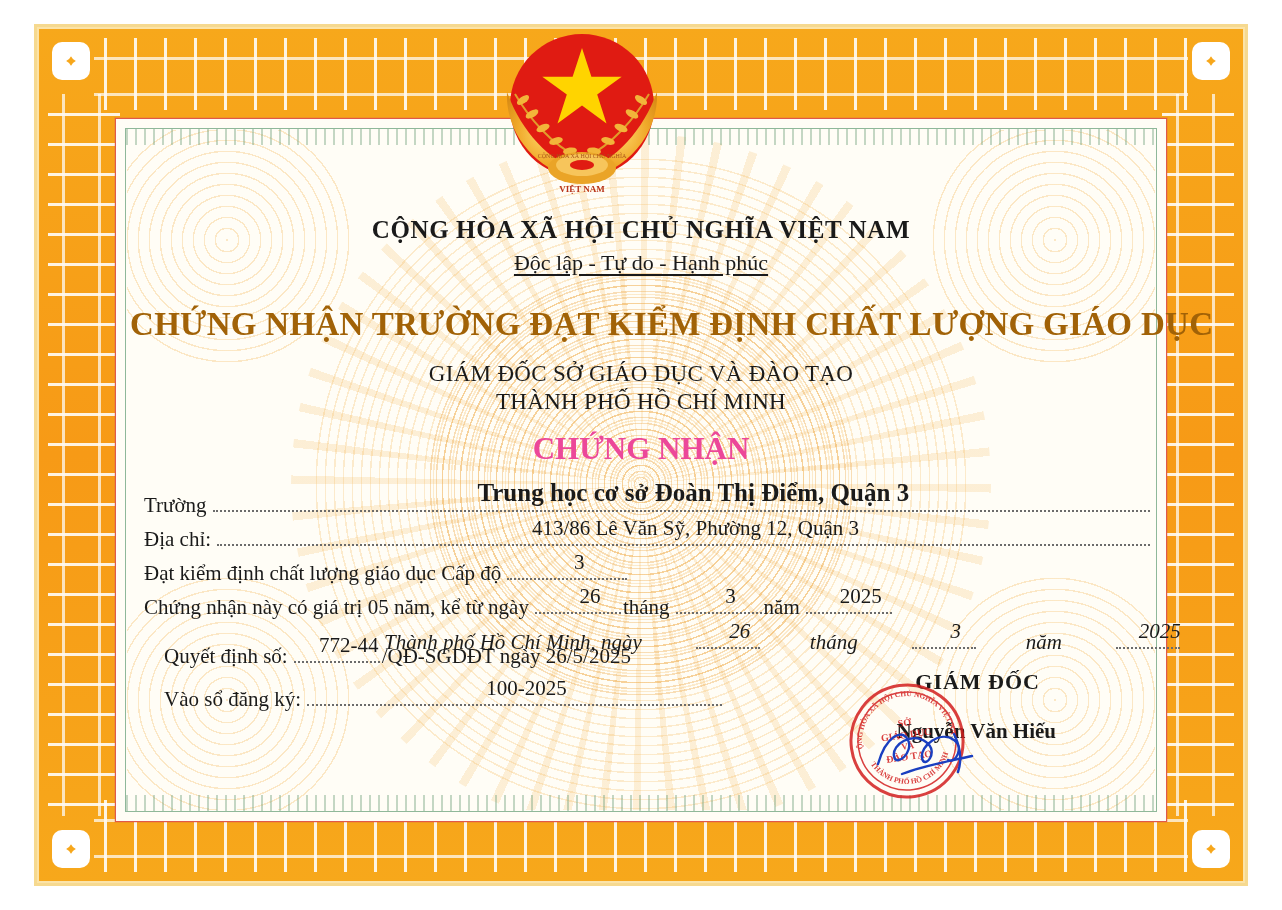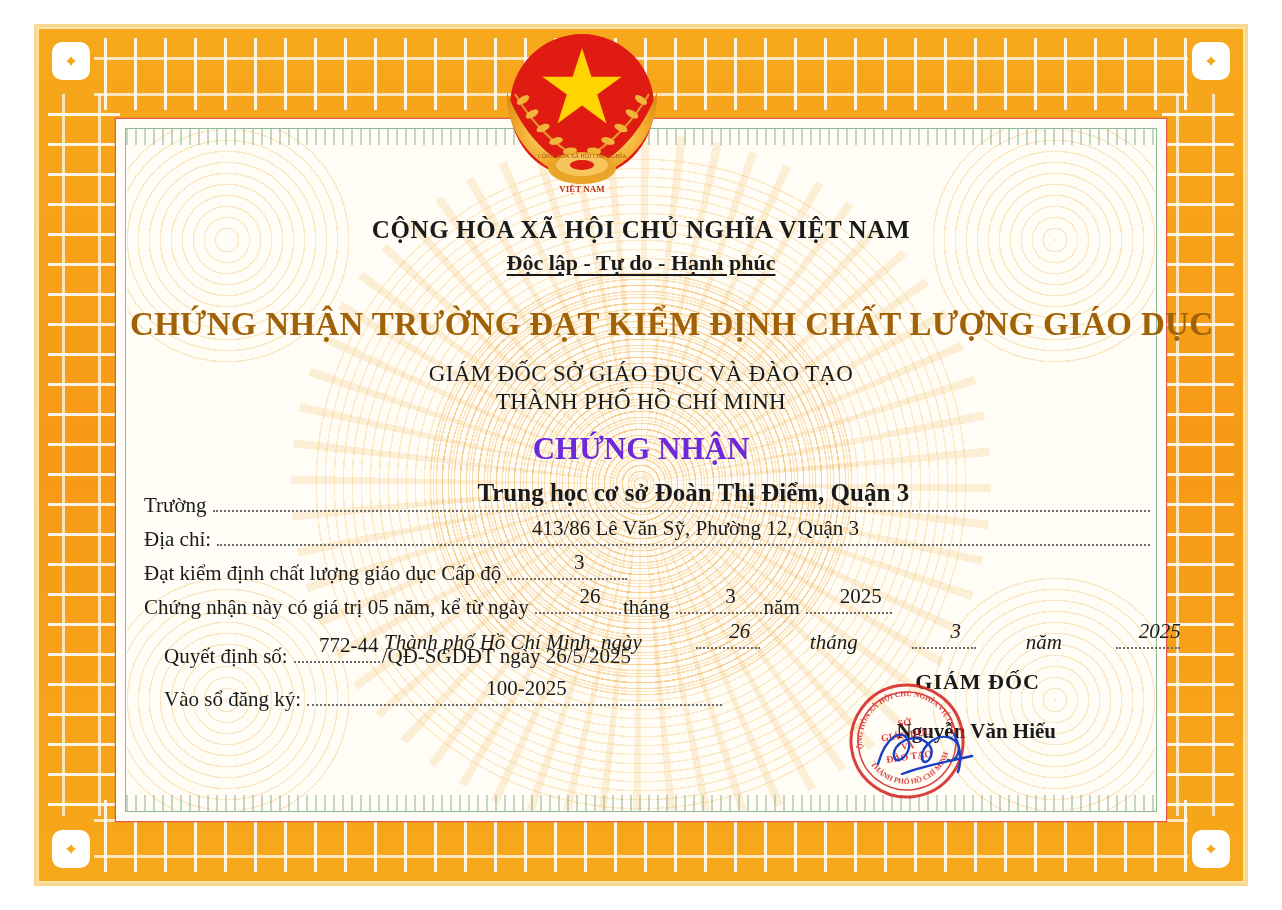--- a/index.html
+++ b/index.html
@@ -249,21 +249,21 @@
 
   .t-country {
     margin-top: 88px;
     font-size: 25px;
     font-weight: bold;
     letter-spacing: .6px;
   }
   .t-motto {
     margin-top: 6px;
     font-size: 22px;
-    font-weight: bold;
+    font-weight: normal;
   }
   .t-motto .u { text-decoration: underline; text-underline-offset: 4px; }
 
   .t-title {
     margin-top: 30px;
     font-size: 33px;
     font-weight: bold;
     color: #a16207;
     letter-spacing: .3px;
     white-space: nowrap;
@@ -275,21 +275,21 @@
   }
   .t-issuer2 {
     margin-top: 2px;
     font-size: 23px;
     letter-spacing: .3px;
   }
   .t-certify {
     margin-top: 16px;
     font-size: 31px;
     font-weight: bold;
-    color: #6d28d9;
+    color: #ec4899;
   }
 
   
   .form {
     margin-top: 26px;
     padding-left: 14px;
     font-size: 21px;
   }
   .row {
     position: relative;

